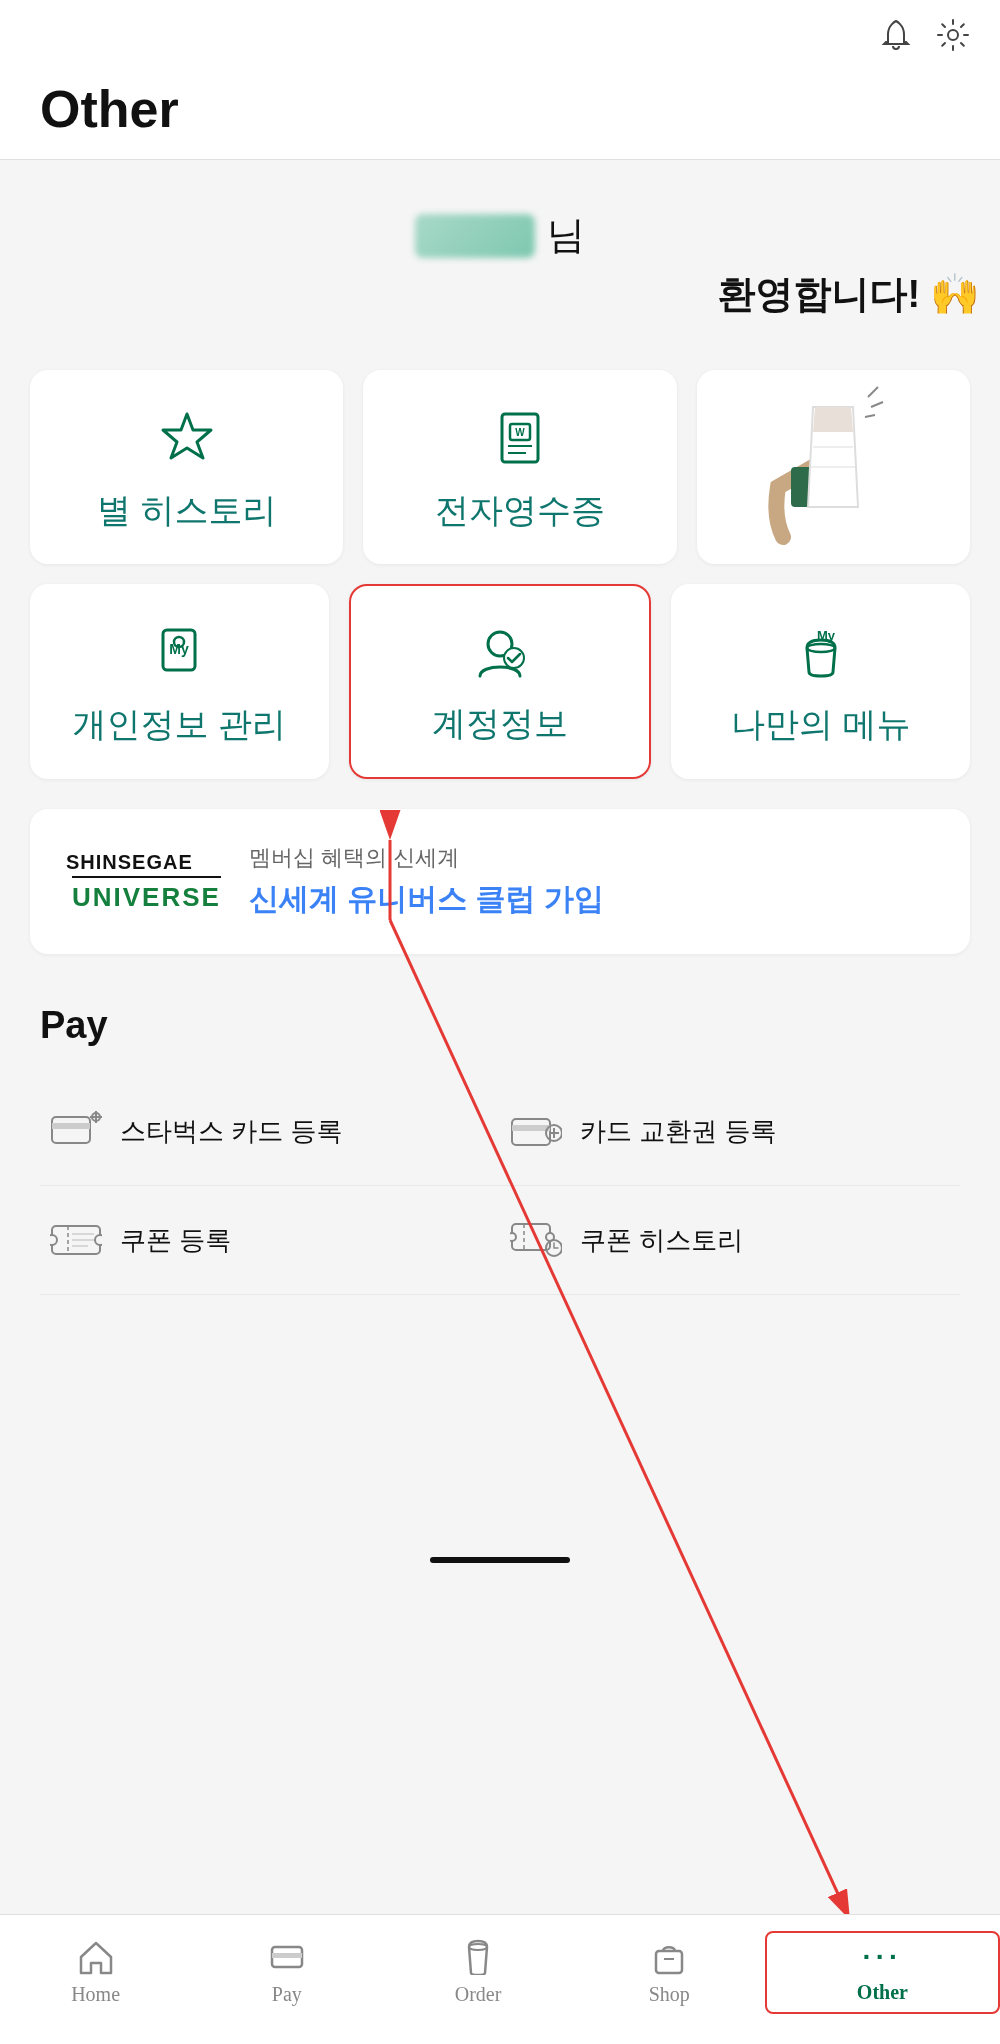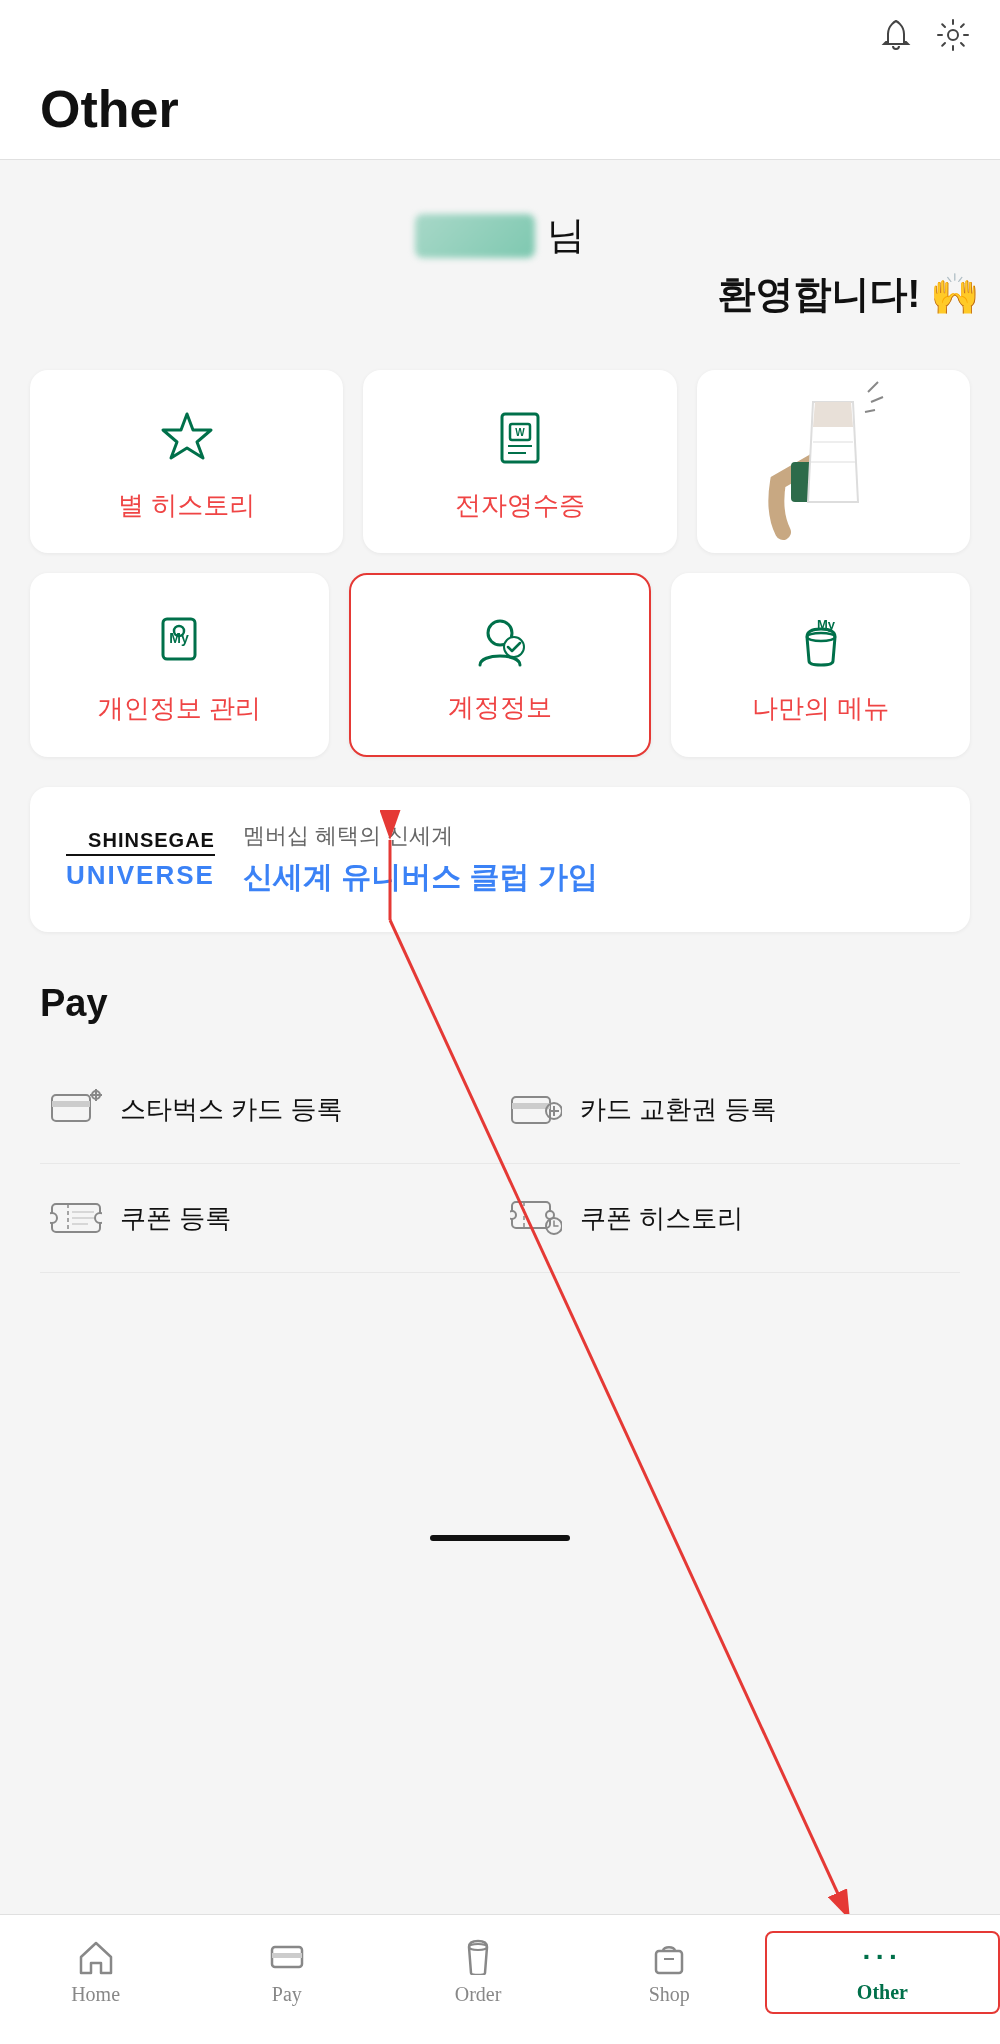--- a/index.html
+++ b/index.html
@@ -95,23 +95,23 @@
       flex-direction: column;
       align-items: center;
       gap: 18px;
       box-shadow: 0 1px 4px rgba(0,0,0,0.06);
     }
     .card.highlighted {
       border: 2.5px solid #e53935;
       gap: 15px;
     }
     .card-label {
-      font-size: 26px;
+      font-size: 34px;
       font-weight: 500;
-      color: #ef4444;
+      color: #0f766e;
       text-align: right;
     }
 
     
     .icon-svg {
       width: 64px;
       height: 64px;
     }
 
     
@@ -137,37 +137,38 @@
       border-radius: 18px;
       padding: 34px 36px;
       display: flex;
       align-items: center;
       gap: 28px;
       box-shadow: 0 1px 4px rgba(0,0,0,0.06);
     }
     .shinsegae-logo {
       display: flex;
       flex-direction: column;
-      align-items: flex-end;
+      align-items: flex-start;
       min-width: 130px;
     }
     .shinsegae-top {
       font-size: 20px;
       font-weight: 700;
       letter-spacing: 1px;
       color: #111;
     }
     .shinsegae-bottom {
       font-size: 26px;
       font-weight: 800;
       letter-spacing: 2px;
-      color: #3b82f6;
+      color: #15803d;
       border-top: 2px solid #111;
       padding-top: 4px;
       margin-top: 2px;
+      margin-left: 6px;
     }
     .banner-text-block {
       flex: 1;
     }
     .banner-subtitle {
       font-size: 22px;
       color: #666;
       margin-bottom: 6px;
     }
     .banner-title {

